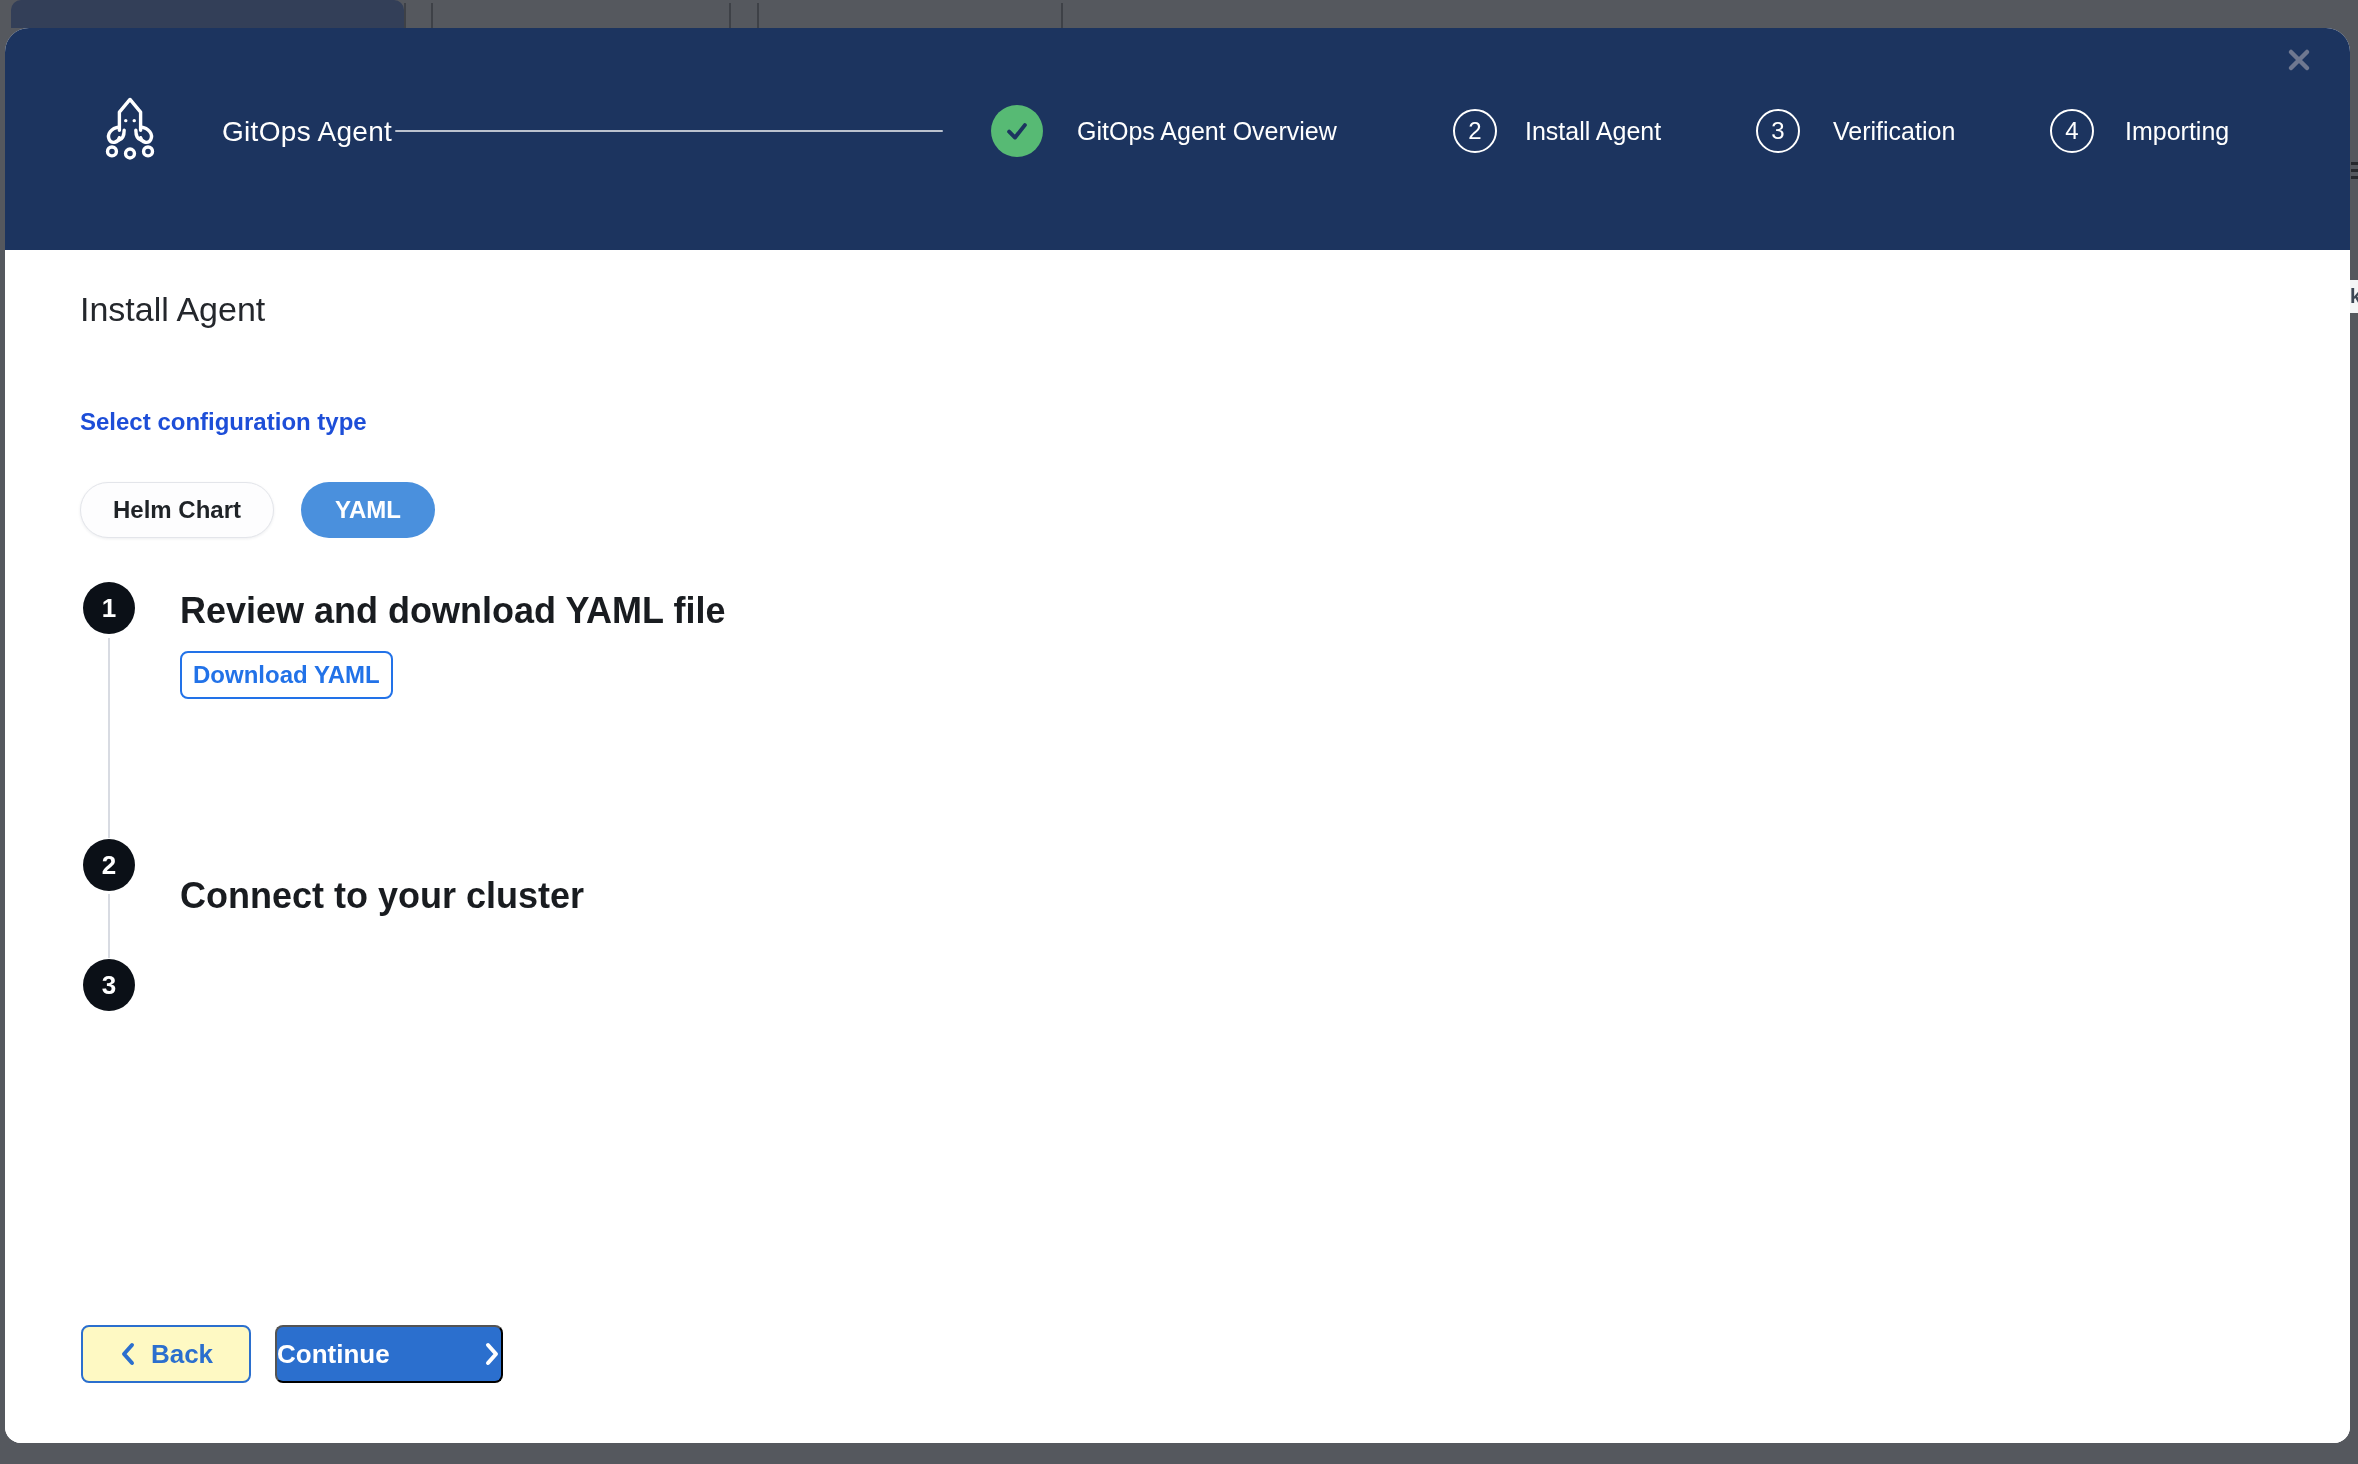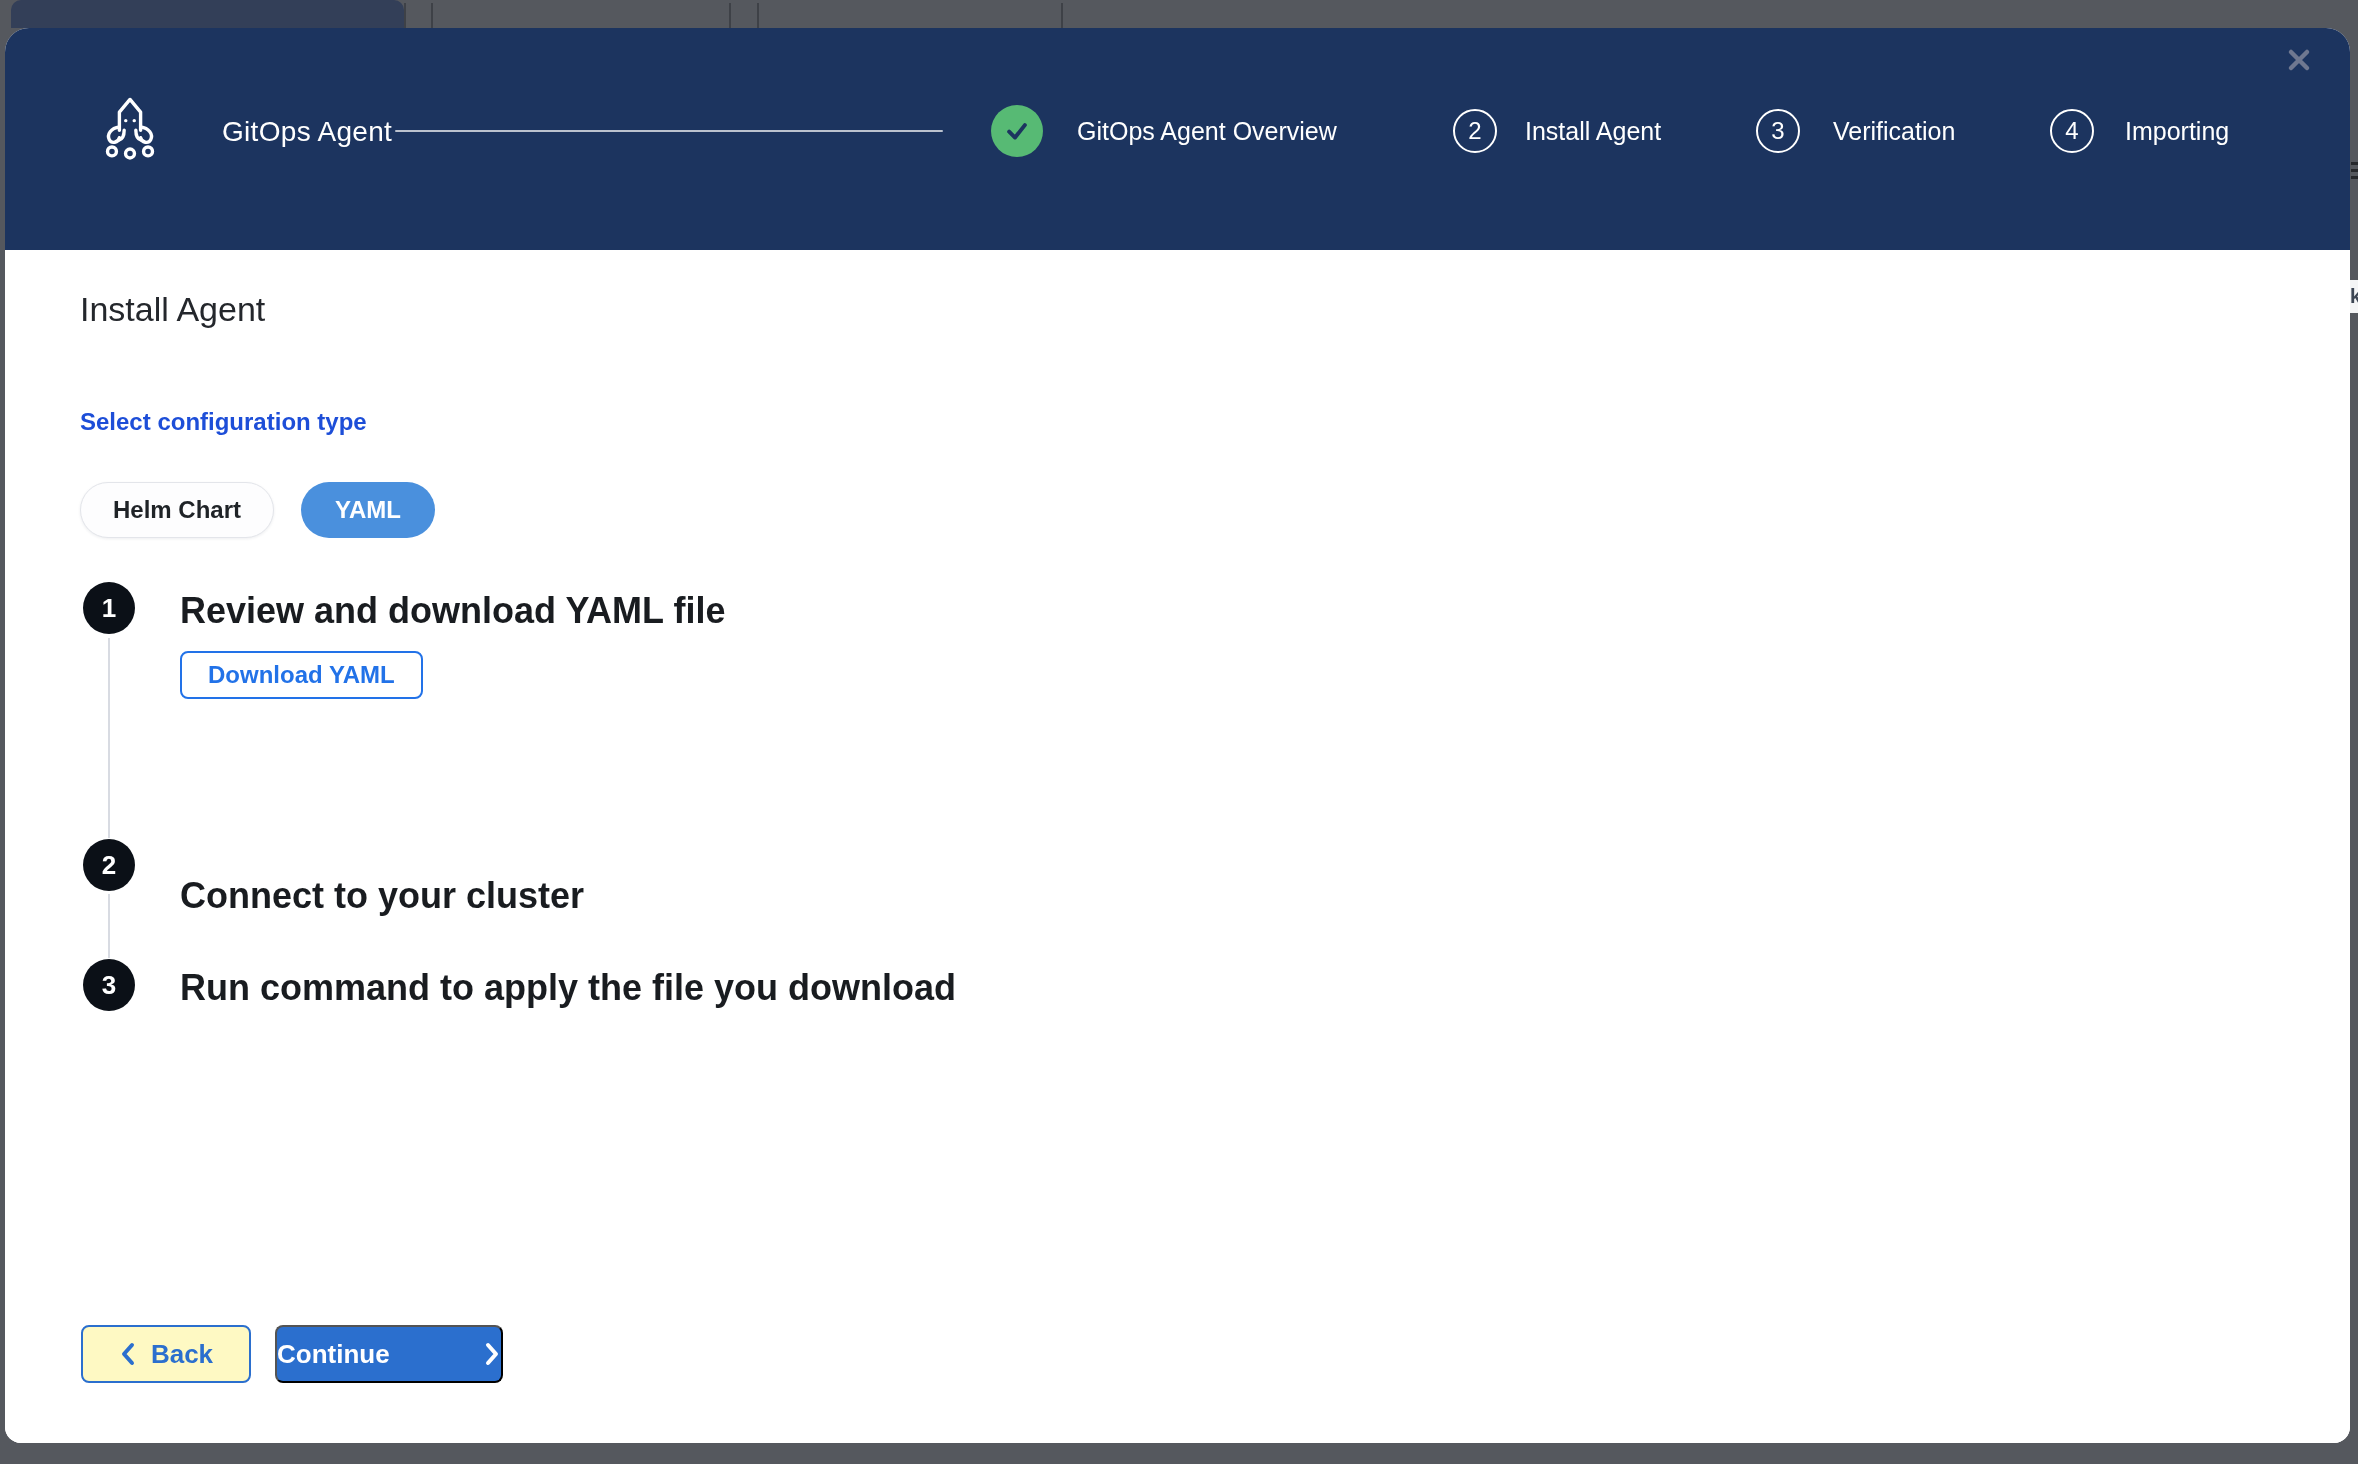--- a/index.html
+++ b/index.html
@@ -46,21 +46,21 @@
           font-size:24px; font-weight:700; cursor:pointer; }
   .pill-helm { left:75px; width:194px; background:#fdfdfe; border:1.5px solid #e3e5ea; color:#1f2327;
                box-shadow:0 1px 3px rgba(30,40,60,.08); }
   .pill-yaml { left:296px; width:134px; background:var(--pill-blue,#4a90dd); color:#ffffff; }
 
   .connector { position:absolute; left:103px; width:2px; background:#d8dbe2; }
   .step-circle { position:absolute; left:78px; width:52px; height:52px; border-radius:50%; background:#0b1017;
                  color:#ffffff; font-size:26px; font-weight:700; display:flex; align-items:center; justify-content:center; }
   .step-title { position:absolute; left:175px; font-size:36px; font-weight:700; color:#191c20; white-space:nowrap; }
 
-  .download-btn { position:absolute; left:175px; top:401px; height:48px; padding:0 26px; border-radius:8px;
+  .download-btn { position:absolute; left:175px; top:401px; height:48px; padding:0 11px; border-radius:8px;
                   background:#ffffff; border:2px solid var(--link-blue,#2272e8); color:var(--link-blue,#2272e8);
                   font-size:24px; font-weight:700; display:flex; align-items:center; cursor:pointer; }
 
   .file-box { position:absolute; left:173px; top:473px; width:1465px; height:78px; background:#ffffff; border-radius:10px;
               box-shadow:0 3px 5px rgba(33,43,62,.16), 0 6px 14px rgba(33,43,62,.08);
               display:flex; align-items:center; padding:0 24px; }
   .file-name { font-size:26px; color:#7b7d85; flex:1 1 auto; }
   .icon-btn { width:44px; height:44px; display:flex; align-items:center; justify-content:center; cursor:pointer; flex:0 0 auto; }
 
   .code-box { position:absolute; left:173px; top:779px; width:667px; height:66px; background:var(--code-bg,#e9f2fa);
@@ -166,21 +166,20 @@
 
 
       <div class="step-circle" style="top:589px">
         <span>2</span>
       </div>
       <div class="step-title" style="top:625px">Connect to your cluster</div>
 
       <div class="step-circle" style="top:709px">
         <span>3</span>
       </div>
-      <div class="step-title" style="top:717px">Run command to apply the file you download</div>
 
 
       <button class="back-btn">
         <svg width="18" height="26" viewBox="0 0 18 26">
           <polyline points="13,4 5,13 13,22" fill="none" stroke="#2b6fce" stroke-width="4" stroke-linecap="round" stroke-linejoin="round"></polyline>
         </svg>
         <span>Back</span>
       </button>
 
       <button class="continue-btn">

